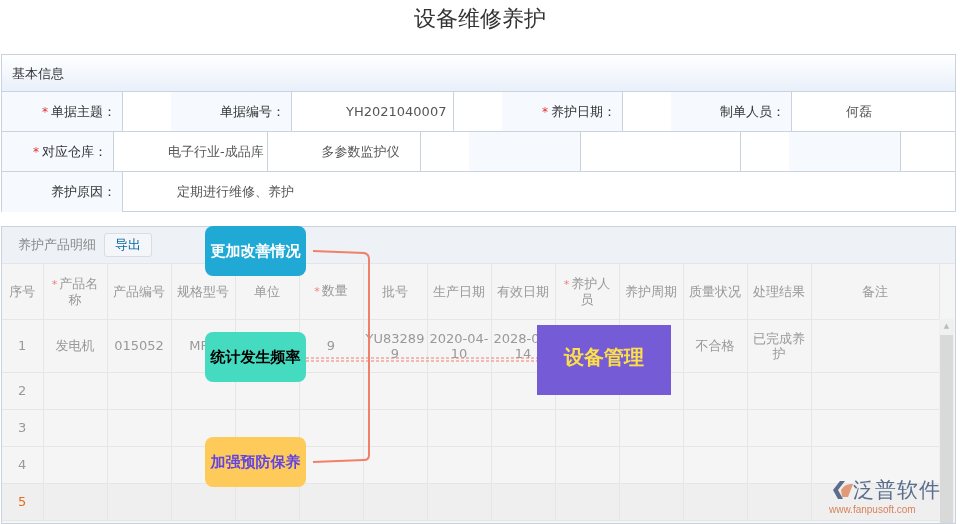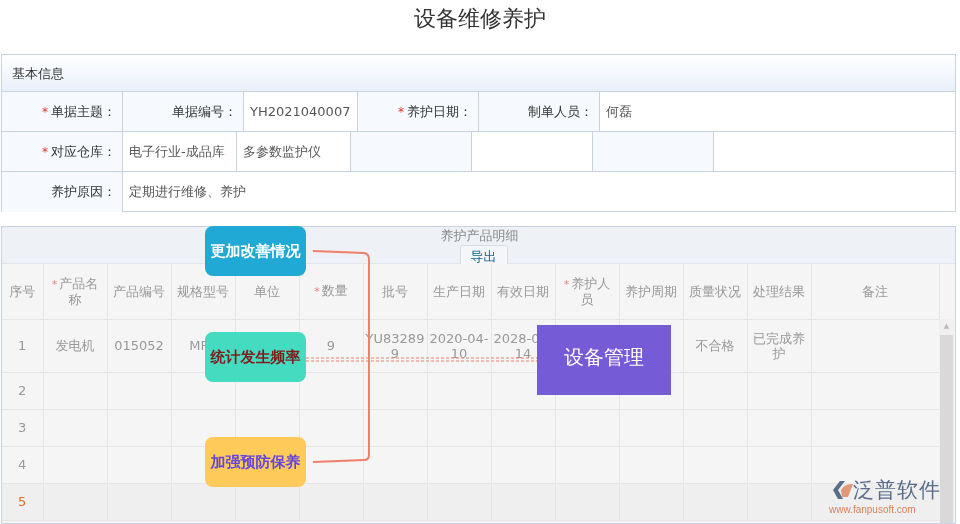--- a/index.html
+++ b/index.html
@@ -14,43 +14,42 @@
   }
   .info-panel {
     position: absolute; left: 1px; top: 54px; width: 955px; height: 158px;
     border: 1px solid #c9d3e0; background: #fff;
   }
   .info-header {
     height: 37px; line-height: 37px; padding-left: 10px;
     background: linear-gradient(#fff, #e9f0fa);
     border-bottom: 1px solid #c9d3e0; font-size: 13px; color: #333;
   }
-  .info-row { display: flex; height: 40px; border-bottom: 1px solid #c9d3e0; }
+  .info-row { display: flex; height: 40px; border-bottom: 1px solid #c9d3e0; gap: 48px; }
   .info-row:last-child { border-bottom: none; }
   .info-label {
     width: 121px; text-align: right; padding-right: 6px; line-height: 39px;
     background: #f6f9fd; border-right: 1px solid #c9d3e0; color: #333; font-size: 13px;
   }
   .info-value {
     width: 114px; padding-left: 6px; line-height: 39px; color: #555;
     border-right: 1px solid #c9d3e0; font-size: 13px; white-space: nowrap; overflow: hidden;
   }
   .info-row .w2 { width: 121px; }
   .info-row .wide { flex: 1; border-right: none; }
   .info-row .last { flex: 1; border-right: none; }
   .req { color: #e0342e; font-size: 12px; margin-right: 3px; }
 
   .detail-panel {
     position: absolute; left: 1px; top: 226px; width: 955px; height: 298px;
     border: 1px solid #c9d3e0; background: #f5f5f5; overflow: hidden;
   }
   .detail-toolbar {
-    height: 37px; background: #eef1f6; display: flex; align-items: center; padding-left: 2px;
+    height: 37px; background: #eef1f6; display: flex; align-items: center; padding-left: 16px;
     border-bottom: 1px solid #e2e6ec;
-    flex-direction: column;
   }
   .detail-title { color: #888; font-size: 13px; }
   .export-btn {
     margin-left: 8px; height: 24px; padding: 0 10px; border: 1px solid #d8dce3; border-radius: 3px;
     background: #f4f6f9; color: #0369a1; font-size: 13px; line-height: 22px; cursor: pointer;
     font-family: inherit;
   }
   table.grid { border-collapse: collapse; table-layout: fixed; position: absolute; left: 0; top: 37px; }
   table.grid th, table.grid td {
     border-right: 1px solid #e6e6e6; border-bottom: 1px solid #e6e6e6;
@@ -68,25 +67,25 @@
     position: absolute; right: 1px; top: 92px; width: 15px; height: 206px; background: #f0f0f0;
   }
   .scroll-up { height: 14px; text-align: center; color: #bbb; font-size: 7px; line-height: 14px; }
   .scroll-thumb { position: absolute; left: 1px; top: 16px; width: 13px; height: 190px; background: #d9d9d9; }
 
   .callout {
     position: absolute; border-radius: 8px; font-size: 15px; font-weight: bold; text-align: center;
     width: 101px; height: 50px; line-height: 50px;
   }
   .callout-1 { left: 205px; top: 226px; background: #1fa9d4; color: #fff; }
-  .callout-2 { left: 205px; top: 332px; background: #44dbc0; color: #7f1d1d; }
+  .callout-2 { left: 205px; top: 332px; background: #44dbc0; color: #000000; }
   .callout-3 { left: 205px; top: 437px; background: #fecb5b; color: #6344e0; }
   .center-box {
     position: absolute; left: 537px; top: 325px; width: 134px; height: 70px;
-    background: #765bd6; color: #ffffff; font-size: 20px; font-weight: normal;
+    background: #765bd6; color: #fde047; font-size: 20px; font-weight: bold;
     text-align: center; line-height: 64px;
   }
   .connectors { position: absolute; left: 0; top: 0; width: 960px; height: 524px; pointer-events: none; }
 
   .logo { position: absolute; left: 829px; top: 476px; width: 125px; height: 44px; }
   .logo-text { position: absolute; left: 24px; top: 0; font-size: 21px; color: #5a6e8c; letter-spacing: 1px; }
   .logo-url { position: absolute; left: 0; top: 28px; font-family: Liberation Sans, sans-serif; font-size: 10px; color: #d9825b; white-space: nowrap; }
 </style>
 </head>
 <body>

